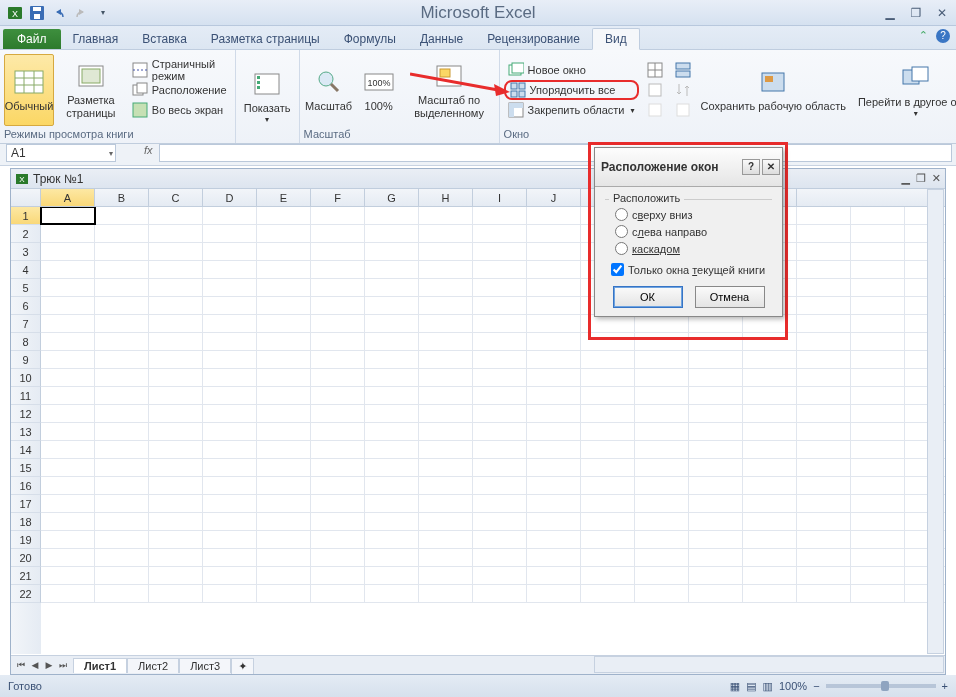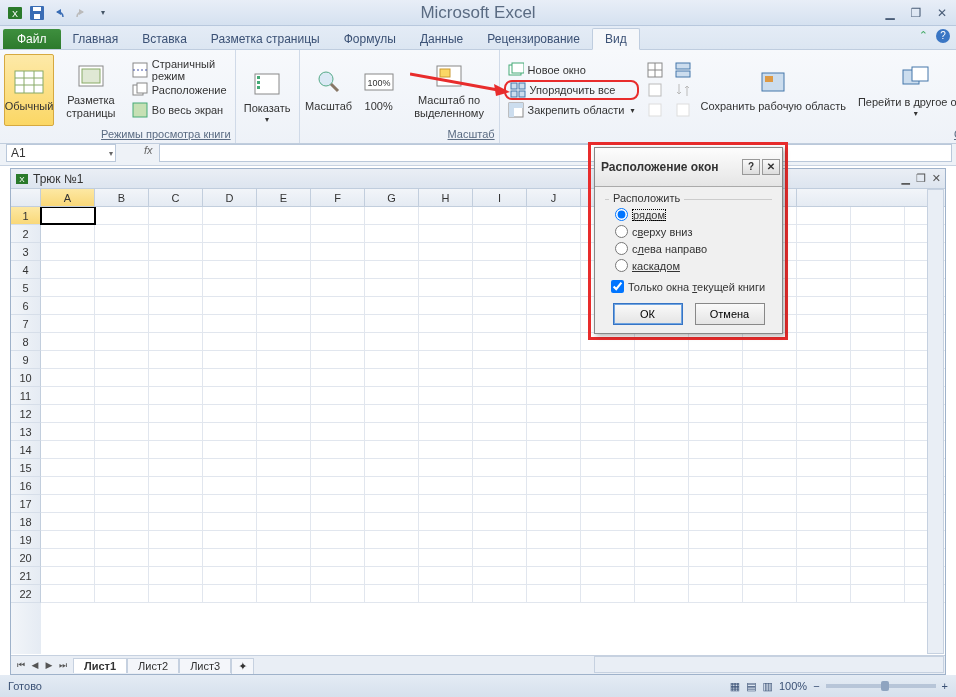--- a/index.html
+++ b/index.html
@@ -16,21 +16,21 @@
 
 .tabs-row { height: 24px; background: linear-gradient(#e4ecf6,#dce6f2); display:flex; align-items:flex-end; border-bottom:1px solid #bfcddf; position:relative; }
 .file-tab { background: linear-gradient(#3e8f3e,#2d7a2d); color:#fff; padding:3px 14px; font-size:12px; margin-left:3px; border-radius:2px 2px 0 0; cursor:pointer; }
 .tab { padding:3px 12px; font-size:12px; color:#3b5175; cursor:pointer; }
 .tab.active { background:#f5f7fa; border:1px solid #bfcddf; border-bottom:1px solid #f5f7fa; border-radius:2px 2px 0 0; margin-bottom:-1px; }
 .help-icons { position:absolute; right:6px; top:3px; display:flex; gap:8px; }
 
 
 .ribbon { height: 94px; background: linear-gradient(#f7f9fc,#eef2f8); border-bottom:1px solid #c0cddd; display:flex; }
 .rgroup { border-right:1px solid #d0dae8; display:flex; flex-direction:column; height:100%; position:relative; padding:2px 4px; }
-.rgroup-label { text-align:right; font-size:11px; color:#5a6b82; padding-bottom:1px;text-decoration:underline; }
+.rgroup-label { text-align:left; font-size:11px; color:#5a6b82; padding-bottom:1px; }
 .rgroup-body { flex:1; display:flex; align-items:center; }
 
 .bigbtn { display:flex; flex-direction:column; align-items:center; justify-content:center; padding:2px 6px; cursor:pointer; min-width:50px; height:72px; font-size:11px; text-align:center; line-height:1.2; }
 .bigbtn.active { background: linear-gradient(#fde9a8,#fbd765); border:1px solid #d6a940; border-radius:2px; }
 .bigbtn .icon { width:32px; height:32px; margin-bottom:2px; display:flex; align-items:center; justify-content:center; }
 .smallbtn { display:flex; align-items:center; gap:4px; padding:1px 4px; cursor:pointer; font-size:11px; height:20px; }
 .smallbtn .icon { width:16px; height:16px; display:flex; align-items:center; justify-content:center; }
 .btn-stack { display:flex; flex-direction:column; gap:0; }
 .highlighted { border:2px solid #e82c2c; border-radius:8px; }
 
@@ -866,24 +866,20 @@
       <div class="dtb">?</div>
       <div class="dtb">✕</div>
     </div>
   </div>
   <div class="dialog-body">
     <div class="fieldset-border">
         <span>Расположить</span>
       </div>
     <div style="padding:6px 4px 4px">
       <label class="radio-row">
-          <input type="radio" name="arr" checked="" style="">
-          <span class="dotted-focus"><span class="u">рядом</span></span>
-        </label>
-      <label class="radio-row">
           <input type="radio" name="arr" style="">
           <span>с<span class="u">в</span>ерху вниз</span>
         </label>
       <label class="radio-row">
           <input type="radio" name="arr" style="">
           <span>с<span class="u">л</span>ева направо</span>
         </label>
       <label class="radio-row">
           <input type="radio" name="arr" style="">
           <span class="u">каскадом</span>

